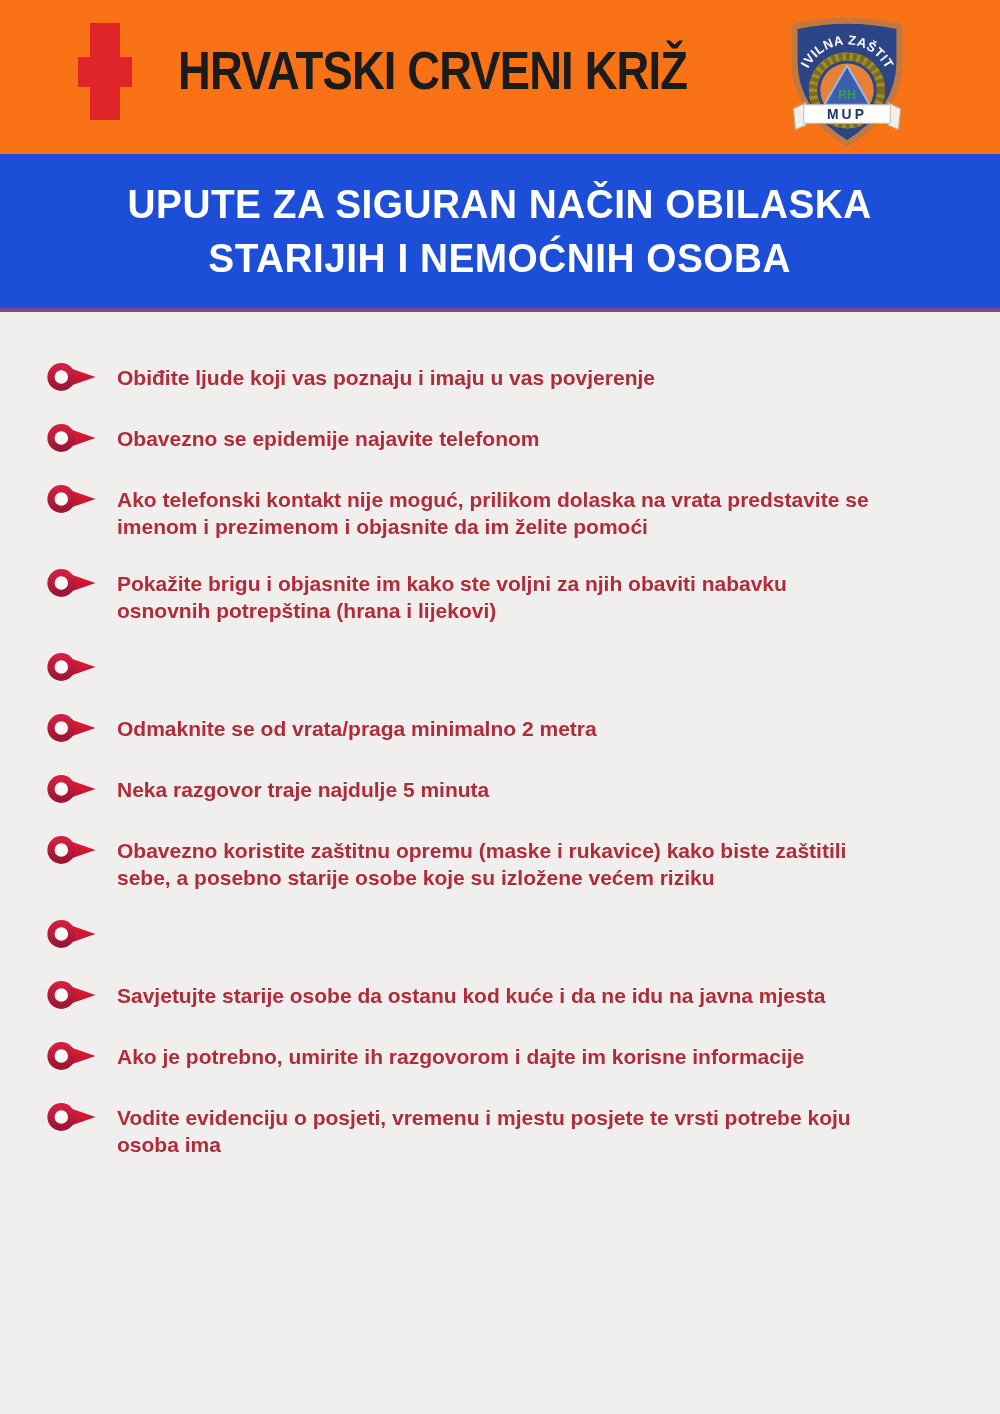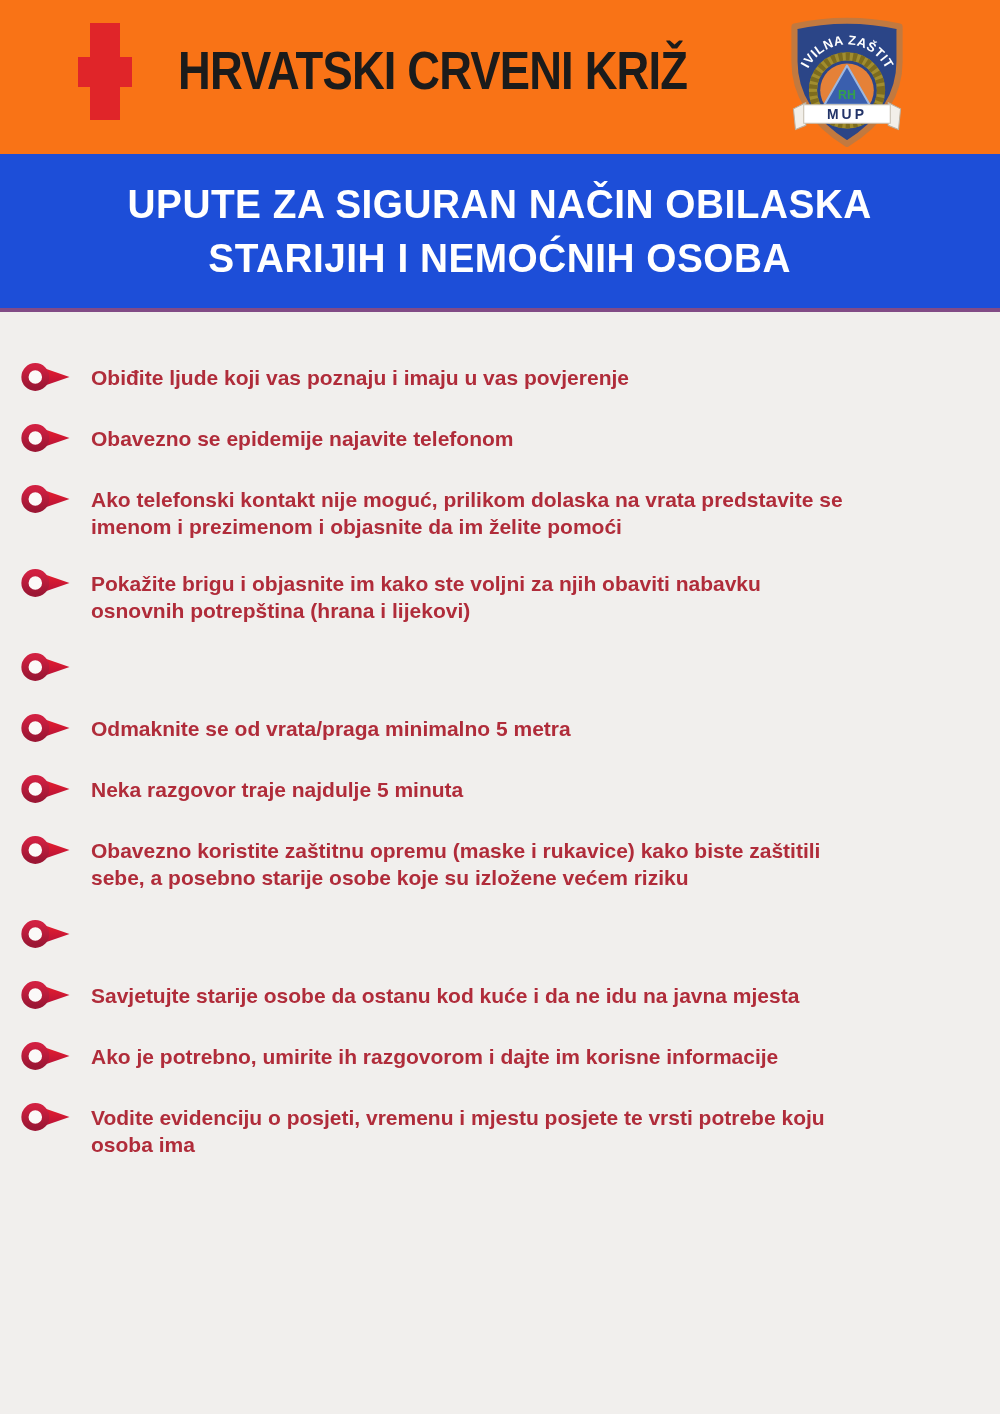--- a/index.html
+++ b/index.html
@@ -96,21 +96,21 @@
     line-height: 30px;
     font-weight: bold;
     color: #3d3c3c;
     white-space: pre-line;
   }
 
   
   .instruction-list {
     list-style: none;
     margin-top: 52px;
-    padding-left: 19px;
+    padding-left: 45px;
     padding-right: 40px;
   }
   .instruction-list li {
     display: flex;
     align-items: flex-start;
     margin-bottom: 30px;
   }
   .bullet {
     width: 56px;
     height: 36px;
@@ -212,21 +212,21 @@
     </li>
     <li>
       <svg class="bullet" viewBox="0 0 58 40">
           <use href="#bullet-shape"></use>
         </svg>
     </li>
     <li>
       <svg class="bullet" viewBox="0 0 58 40">
           <use href="#bullet-shape"></use>
         </svg>
-      <span class="li-text">Odmaknite se od vrata/praga minimalno 5 metra</span>
+      <span class="li-text">Odmaknite se od vrata/praga minimalno 2 metra</span>
     </li>
     <li>
       <svg class="bullet" viewBox="0 0 58 40">
           <use href="#bullet-shape"></use>
         </svg>
       <span class="li-text">Neka razgovor traje najdulje 5 minuta</span>
     </li>
     <li>
       <svg class="bullet" viewBox="0 0 58 40">
           <use href="#bullet-shape"></use>

